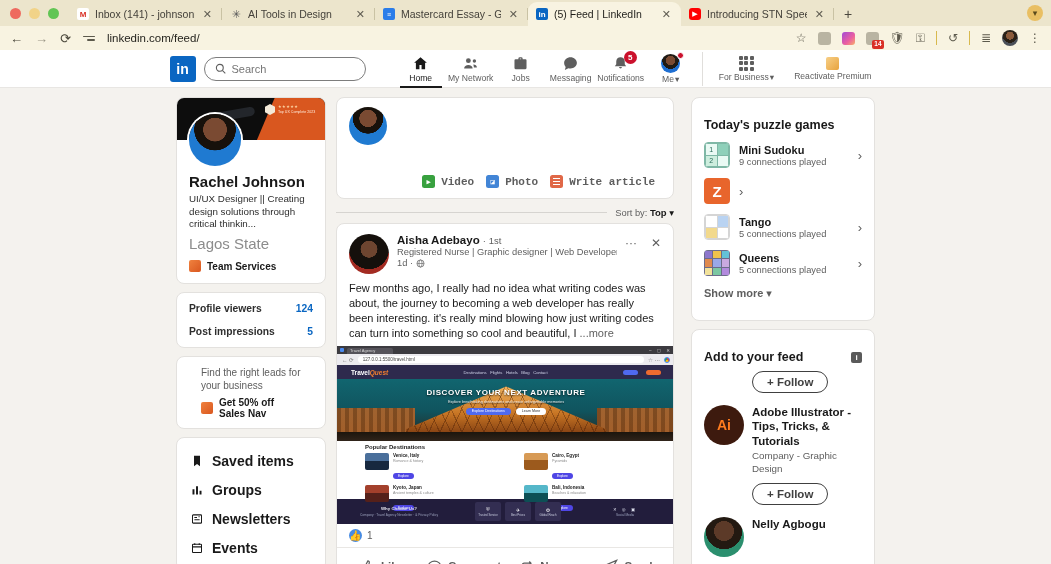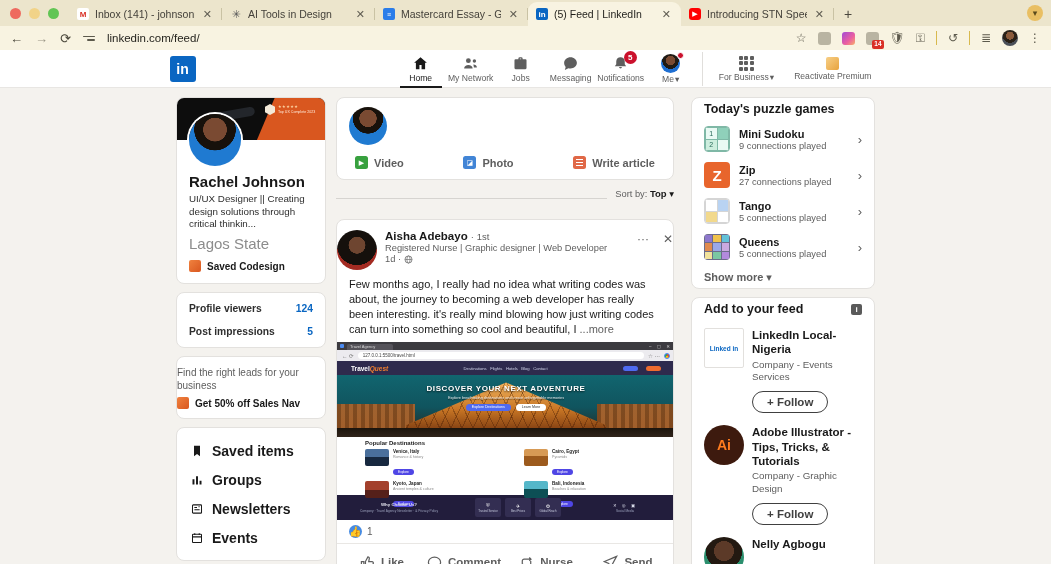--- a/index.html
+++ b/index.html
@@ -80,65 +80,65 @@
   .pavatar{width:52px;height:52px;border-radius:50%;margin:-26px 0 0 12px;position:relative;background:radial-gradient(circle at 50% 30%,#7a4a32 0 26%,#17110b 27% 46%,#1f7ad1 47% 100%);box-shadow:0 0 0 2px #fff;}
   .pname{font-size:15px;font-weight:bold;color:#191919;margin:7px 12px 0;}
   .phead{font-size:9.8px;color:#2e2e2e;margin:3px 12px 0;line-height:1.3;}
   .ploc{font-size:15px;color:#8c8c8c;margin:4px 12px 0;}
   .pcompany{display:flex;align-items:center;gap:6px;margin:8px 12px 11px;}
   .orangesq{width:12px;height:12px;border-radius:2px;background:linear-gradient(135deg,#f0823f,#d9571f);flex:none;}
   .pcompany span{font-size:10px;font-weight:bold;color:#191919;}
   .statrow{display:flex;justify-content:space-between;padding:6px 12px;}
   .statrow .sl{font-size:10.3px;font-weight:bold;color:#2e2e2e;}
   .statrow .sv{font-size:10.3px;font-weight:bold;color:#0a66c2;}
-  .salescard{padding:9px 0;}
+  .salescard{padding:9px 24px;}
   .salestext{font-size:10px;color:#5e5e5e;line-height:1.3;}
   .salescta{display:flex;align-items:center;gap:6px;margin-top:5px;}
   .salescta span{font-size:10px;font-weight:bold;color:#191919;}
   .shortcuts{padding:8px 6px;}
   .shcut{display:flex;align-items:center;gap:9px;padding:6.5px 8px;color:#191919;}
   .shcut span{font-size:14px;font-weight:bold;}
 
   
   .composer{padding:9px 12px 5px;}
   .comp-row1{display:flex;align-items:center;gap:8px;}
   .cavatar{width:38px;height:38px;border-radius:50%;flex:none;background:radial-gradient(circle at 50% 30%,#7a4a32 0 26%,#17110b 27% 46%,#1f7ad1 47% 100%);}
   .startpost{flex:1;height:38px;border:1px solid #8f8f8f;border-radius:19px;display:flex;align-items:center;padding:0 14px;font-size:11px;font-weight:bold;color:#5e5e5e;}
-  .comp-row2{display:flex;justify-content:space-between;margin-top:6px;}
+  .comp-row2{display:flex;justify-content:flex-end;margin-top:25px;font-family:Liberation Mono, monospace;}
   .compbtn{display:flex;align-items:center;gap:6px;padding:5px 6px;font-size:11px;font-weight:bold;color:#5e5e5e;}
   .cico{width:13px;height:13px;border-radius:2.5px;display:flex;align-items:center;justify-content:center;color:#fff;font-size:7px;flex:none;}
   .cico.video{background:#38a13f;}
   .cico.photo{background:#4285d6;}
   .cico.article{background:#e06847;display:flex;flex-direction:column;gap:1.5px;align-items:center;justify-content:center;}
   .cico.article i{display:block;width:7px;height:1.5px;background:#fff;}
 
-  .sortrow{display:flex;align-items:flex-end;margin:2px 0 20px;}
+  .sortrow{display:flex;align-items:center;margin:2px 0 5px;}
   .sortline{flex:1;height:1px;background:#d6d4d0;}
   .sorttext{font-size:9.3px;color:#5e5e5e;margin-left:8px;}
   .sorttext b{color:#191919;font-size:9.5px;}
 
   
-  .posthdr{display:flex;gap:8px;padding:10px 0 0;}
+  .posthdr{display:flex;gap:8px;padding:10px 12px 0;}
   .pavatar2{width:40px;height:40px;border-radius:50%;flex:none;background:radial-gradient(circle at 50% 38%,#6e4530 0 26%,#15100c 27% 62%,#a32b22 63% 100%);}
   .phcol{flex:1;min-width:0;}
   .phname{font-size:11.5px;font-weight:bold;color:#191919;}
   .phname .deg{font-weight:normal;font-size:9.5px;color:#5e5e5e;}
   .phsub{font-size:9.3px;color:#5e5e5e;white-space:nowrap;overflow:hidden;margin-top:1px;}
   .phtime{font-size:9.3px;color:#5e5e5e;margin-top:1px;display:flex;align-items:center;gap:3px;}
   .phctrl{display:flex;gap:14px;color:#5e5e5e;font-size:12px;align-items:flex-start;padding-top:2px;}
   .posttext{font-size:11px;color:#1a1a1a;line-height:1.35;margin:7px 12px 6px;}
   .posttext .more{color:#5e5e5e;}
   .reactions{display:flex;align-items:center;gap:5px;padding:5px 12px;border-bottom:1px solid #e9e7e4;}
   .likebadge{width:13px;height:13px;border-radius:50%;background:#478be2;color:#fff;font-size:7px;display:flex;align-items:center;justify-content:center;}
   .reactions span{font-size:10px;color:#5e5e5e;}
   .actions{display:flex;padding:2px 4px 4px;}
   .actbtn{flex:1;display:flex;align-items:center;justify-content:center;gap:6px;height:32px;font-size:11.5px;font-weight:bold;color:#5e5e5e;border-radius:4px;}
 
   
-  .rcard{padding:4px 12px;}
+  .rcard{padding:20px 12px;}
   .rtitle{font-size:12.5px;font-weight:bold;color:#191919;}
   .gamerow{display:flex;align-items:center;gap:9px;margin-top:10px;}
   .gicon{width:26px;height:26px;border-radius:4px;flex:none;overflow:hidden;}
   .gi-grid{display:grid;width:100%;height:100%;gap:1px;background:#9db;padding:1px;}
   .g-sudoku{border:1px solid #7fb8a6;}
   .g-sudoku .gi-grid{grid-template-columns:1fr 1fr;grid-template-rows:1fr 1fr;background:#7fb8a6;}
   .g-sudoku .gi-grid i{background:#eafaf4;font-style:normal;font-size:7px;color:#2a6b5a;display:flex;align-items:center;justify-content:center;}
   .g-sudoku .gi-grid i:nth-child(2){background:#8fd0ba;}
   .g-sudoku .gi-grid i:nth-child(3){background:#cdeede;}
   .g-zip{background:#e8652c;display:flex;align-items:center;justify-content:center;color:#fff;font-weight:bold;font-size:15px;}
@@ -301,20 +301,27 @@
       <span class="ext">≣</span>
       <span class="chr-avatar"></span>
       <span class="kebab">⋮</span>
     </div>
   </div>
 </div>
 
 <header class="gnav">
   <div class="gnav-in">
     <div class="li-logo">in</div>
+    <div class="searchpill">
+      <svg width="11" height="11" viewBox="0 0 16 16">
+          <circle cx="7" cy="7" r="5" fill="none" stroke="#5e5e5e" stroke-width="1.6"></circle>
+          <line x1="11" y1="11" x2="15" y2="15" stroke="#5e5e5e" stroke-width="1.6"></line>
+        </svg>
+      <input placeholder="Search" style="">
+    </div>
     <nav class="navitems">
       <div class="navitem active">
         <svg width="17" height="17" viewBox="0 0 24 24" fill="#191919">
             <path d="M12 3 3 11h2.5v9h5v-6h3v6h5v-9H21z"></path>
           </svg>
         <span class="nlabel">Home</span>
       </div>
       <div class="navitem">
         <svg width="17" height="17" viewBox="0 0 24 24" fill="#5e5e5e">
             <circle cx="9" cy="8" r="3.4"></circle>
@@ -382,21 +389,21 @@
           <span class="hex"></span>
           <span class="bbtext"><span class="bbstars">★★★★★</span><br><span>Top UX Complete 2023</span></span>
         </div>
       </div>
       <div class="pavatar"></div>
       <div class="pname">Rachel Johnson</div>
       <div class="phead">UI/UX Designer || Creating design solutions through critical thinkin...</div>
       <div class="ploc">Lagos State</div>
       <div class="pcompany">
         <span class="orangesq"></span>
-        <span>Saved Codesign</span>
+        <span>Team Services</span>
       </div>
     </div>
 
     <div class="card" style="padding:4px 0;">
       <div class="statrow">
         <span class="sl">Profile viewers</span>
         <span class="sv">124</span>
       </div>
       <div class="statrow">
         <span class="sl">Post impressions</span>
@@ -632,24 +639,20 @@
           </div>
         <div class="gtcol">
           <div class="gname">Mini Sudoku</div>
           <div class="gsub">9 connections played</div>
         </div>
         <span class="gchev">›</span>
       </div>
 
       <div class="gamerow">
         <div class="gicon g-zip">Z</div>
-        <div class="gtcol">
-          <div class="gname">Zip</div>
-          <div class="gsub">27 connections played</div>
-        </div>
         <span class="gchev">›</span>
       </div>
 
       <div class="gamerow">
         <div class="gicon g-tango">
             <span class="gi-grid">
               <i></i>
               <i></i>
               <i></i>
               <i></i>
@@ -686,27 +689,20 @@
       <div class="showmore">Show more ▾</div>
     </div>
 
     <div class="card rcard">
       <div class="aftitlerow">
         <span class="rtitle">Add to your feed</span>
         <span class="adchoice">i</span>
       </div>
 
       <div>
-        <div class="afitem">
-          <div class="afav lil">Linked in</div>
-          <div class="afcol">
-            <div class="afname">LinkedIn Local-Nigeria</div>
-            <div class="afsub">Company - Events Services</div>
-          </div>
-        </div>
         <span class="followbtn">+ Follow</span>
       </div>
 
       <div>
         <div class="afitem">
           <div class="afav ai">
               <b>Ai</b>
             </div>
           <div class="afcol">
             <div class="afname">Adobe Illustrator - Tips, Tricks, &amp; Tutorials</div>

